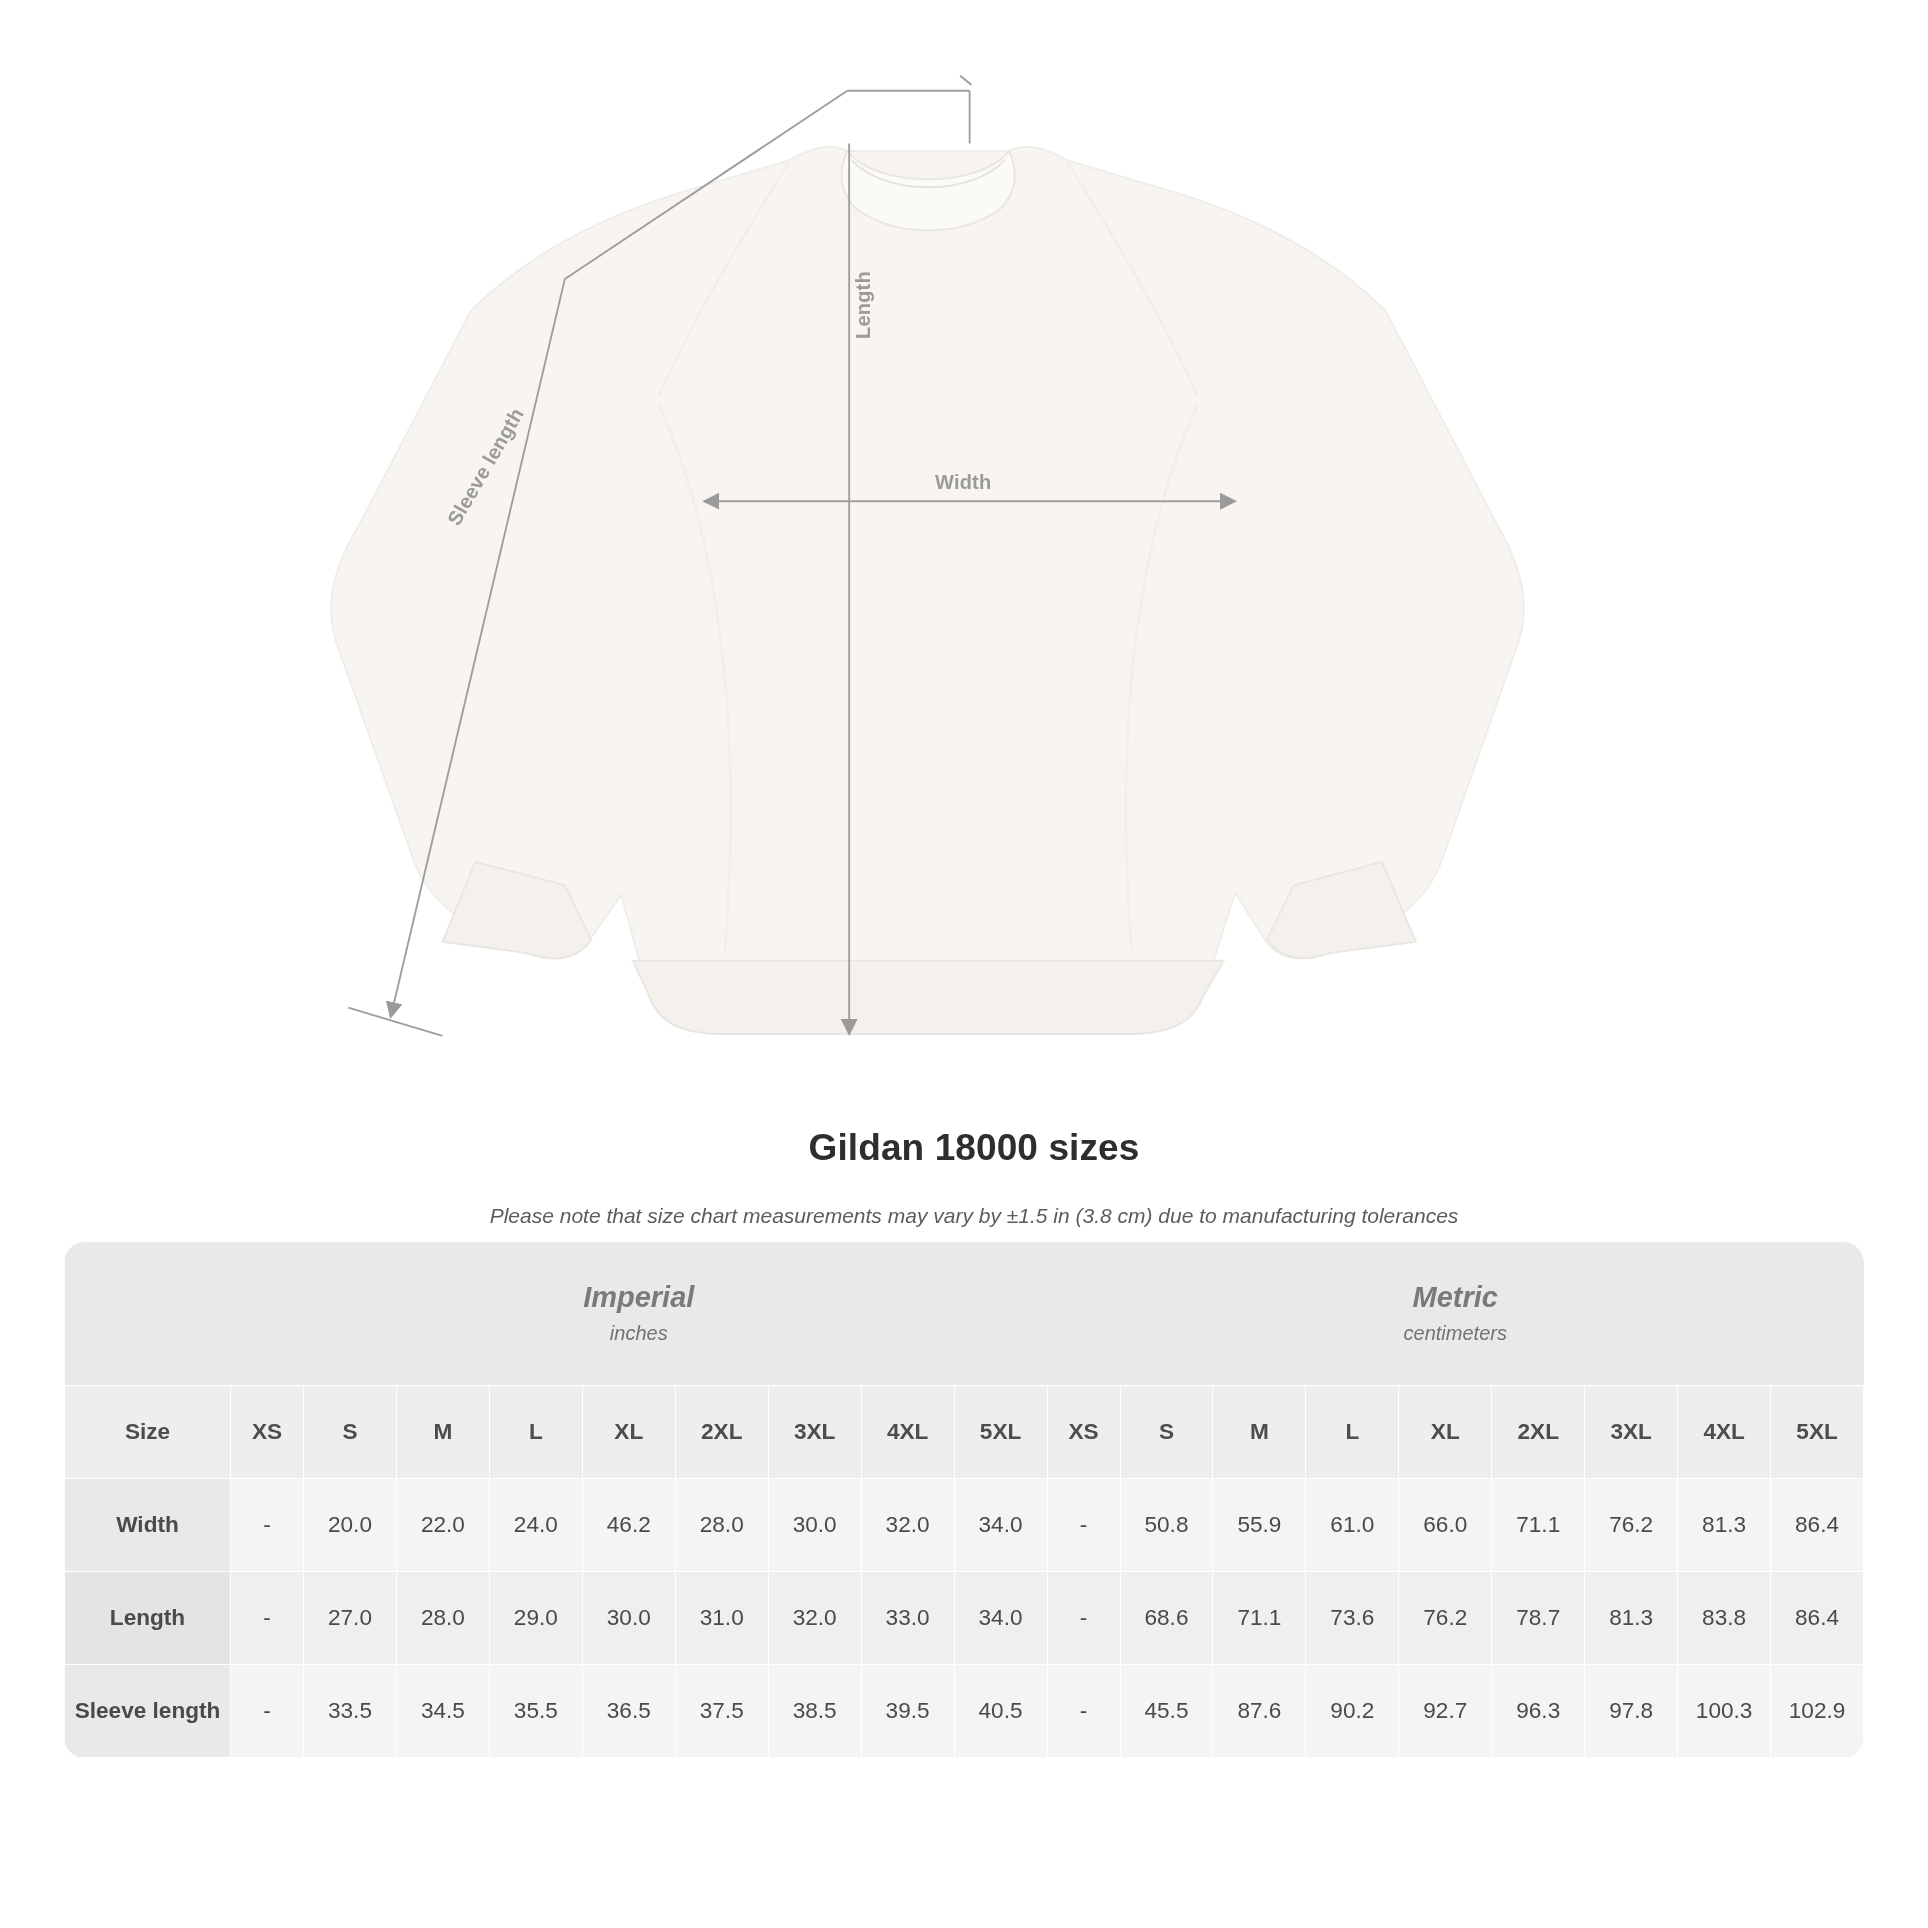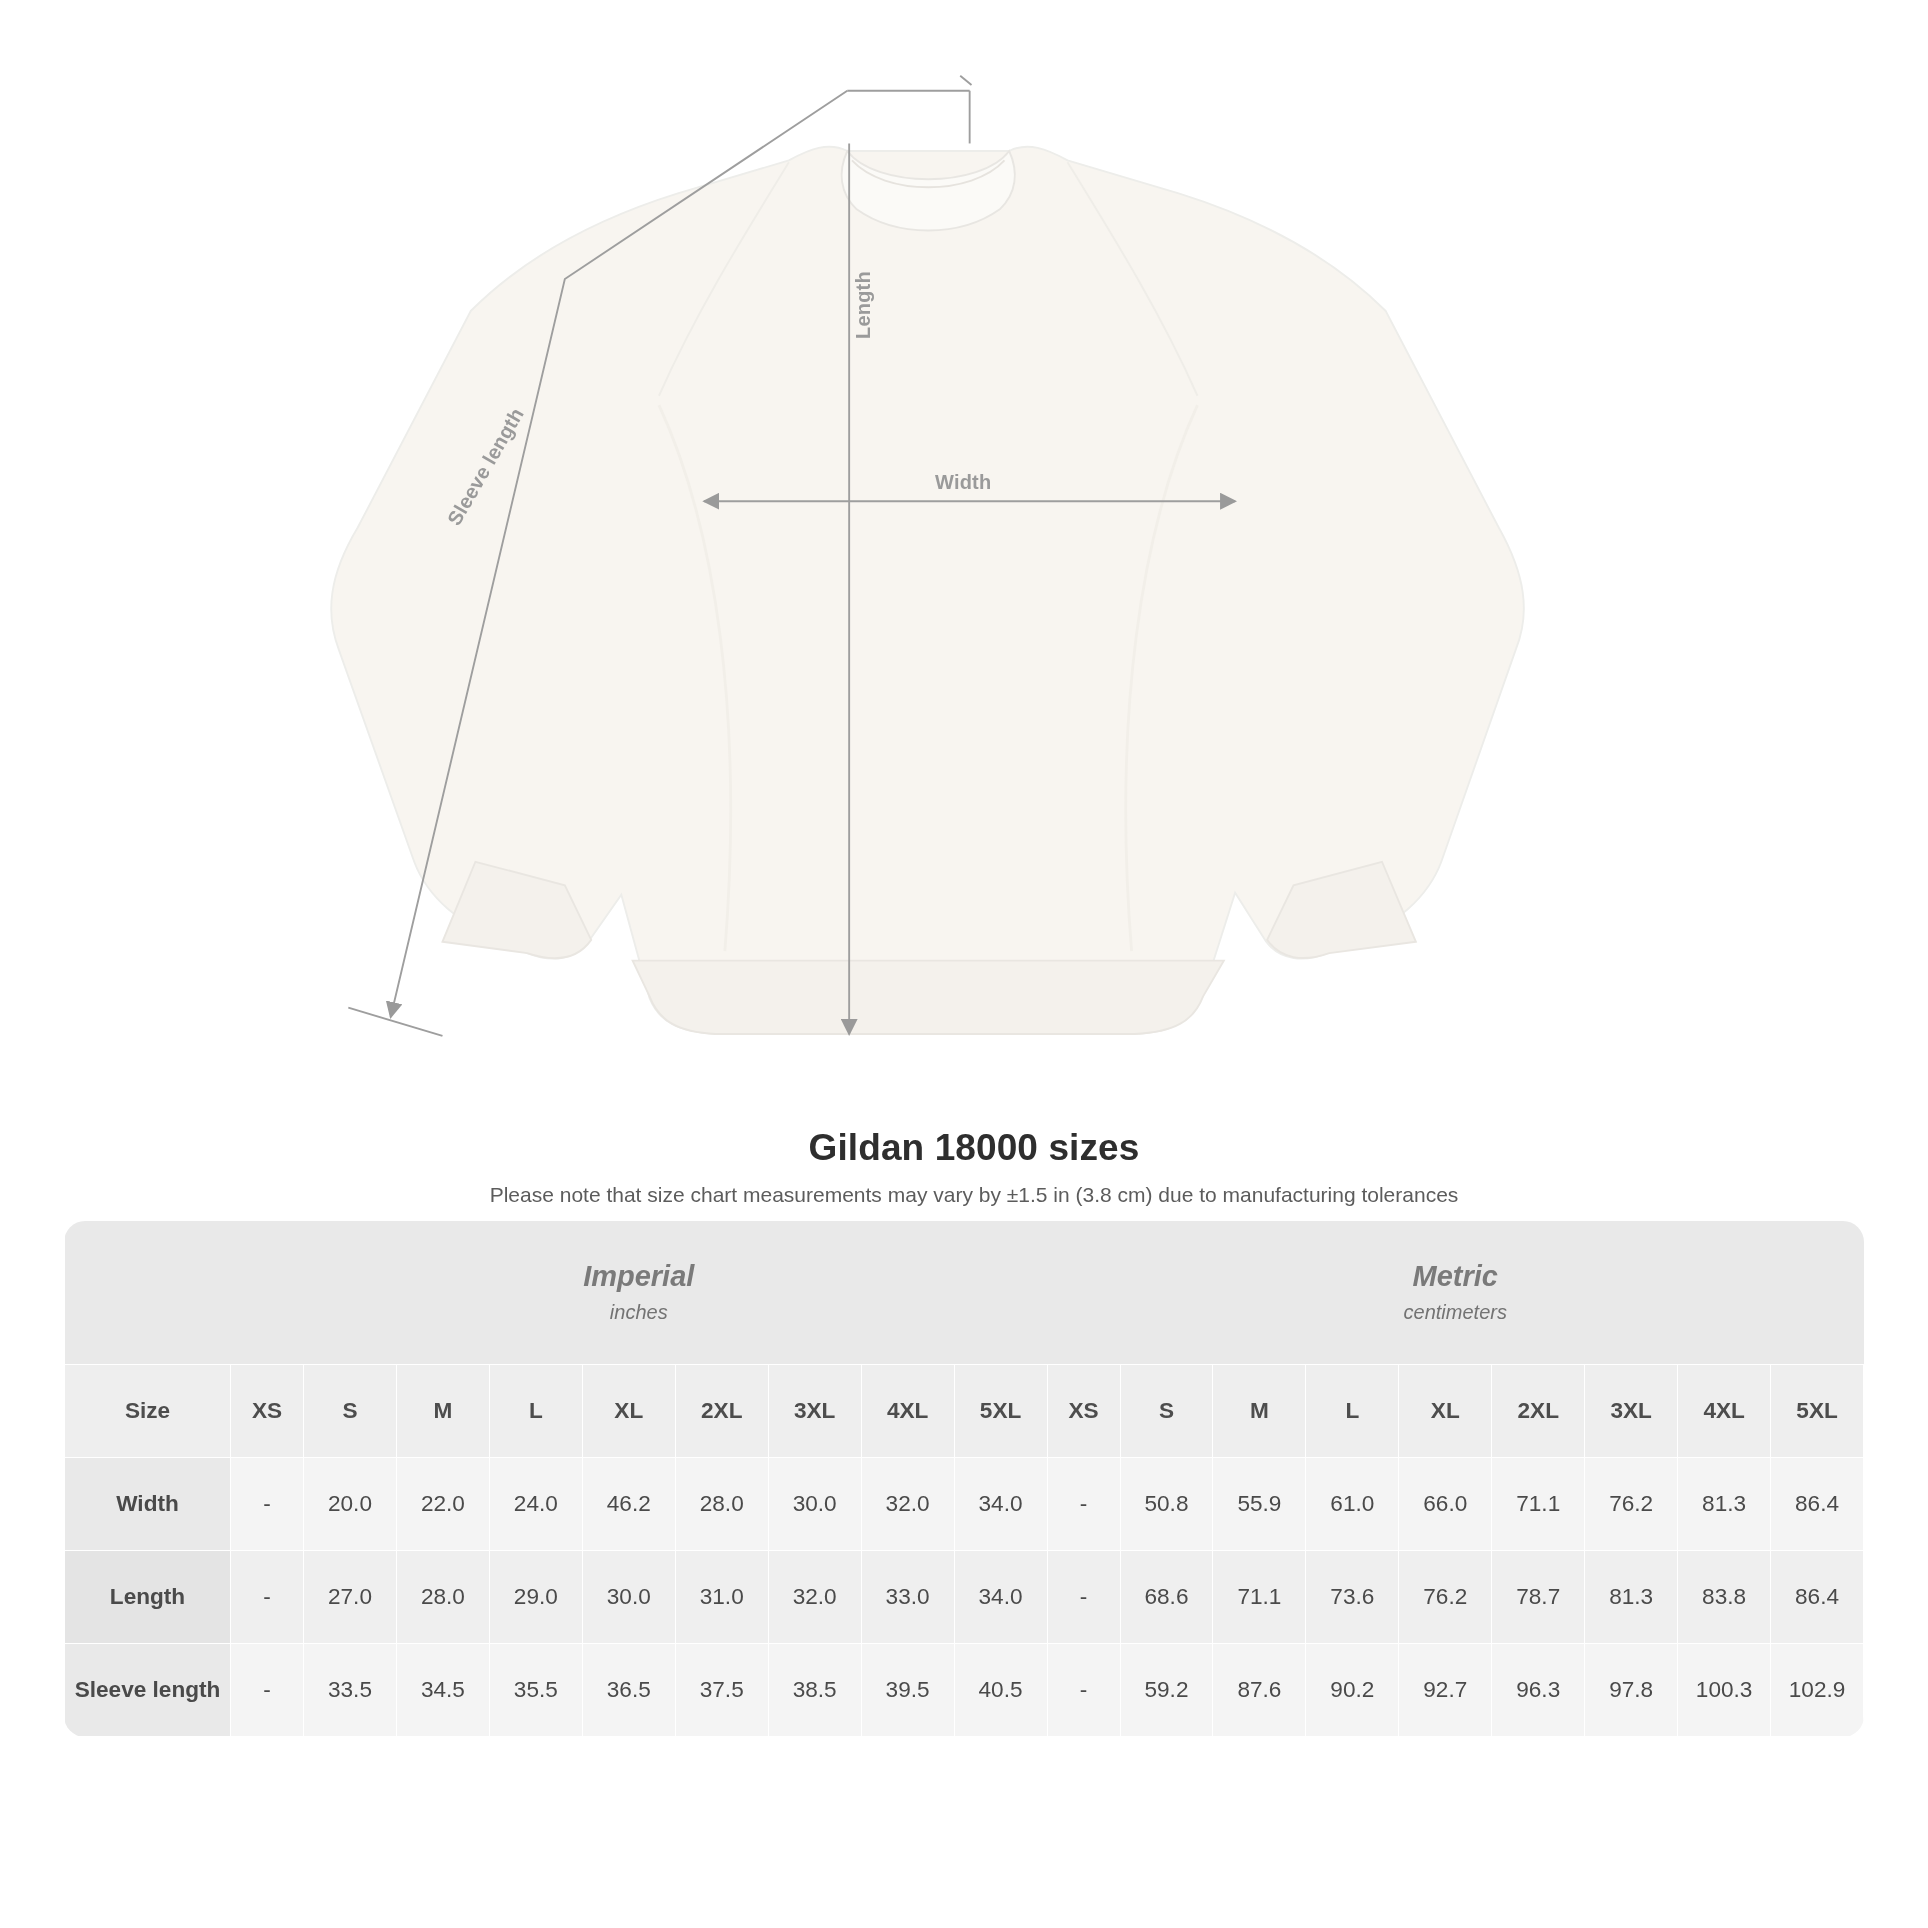--- a/index.html
+++ b/index.html
@@ -64,22 +64,23 @@
     margin-top: 5.6px;
     padding-left: 20px;
   }
   .chart-title {
     font-size: 37px;
     font-weight: bold;
     color: #2e2e2e;
     letter-spacing: 0.1px;
   }
   .chart-note {
-    margin-top: 14px;
+    margin-top: 35px;
     font-size: 21px;
+    font-style: italic;
     color: #5c5c5c;
   }
 
   
   .table-wrap {
     margin: 14px 64px 0 64px;
     border-radius: 21px;
     overflow: hidden;
   }
   table.size-table {
@@ -335,21 +336,21 @@
           <td>-</td>
           <td>33.5</td>
           <td>34.5</td>
           <td>35.5</td>
           <td>36.5</td>
           <td>37.5</td>
           <td>38.5</td>
           <td>39.5</td>
           <td>40.5</td>
           <td>-</td>
-          <td>59.2</td>
+          <td>45.5</td>
           <td>87.6</td>
           <td>90.2</td>
           <td>92.7</td>
           <td>96.3</td>
           <td>97.8</td>
           <td>100.3</td>
           <td>102.9</td>
         </tr>
       </tbody>
     </table>

